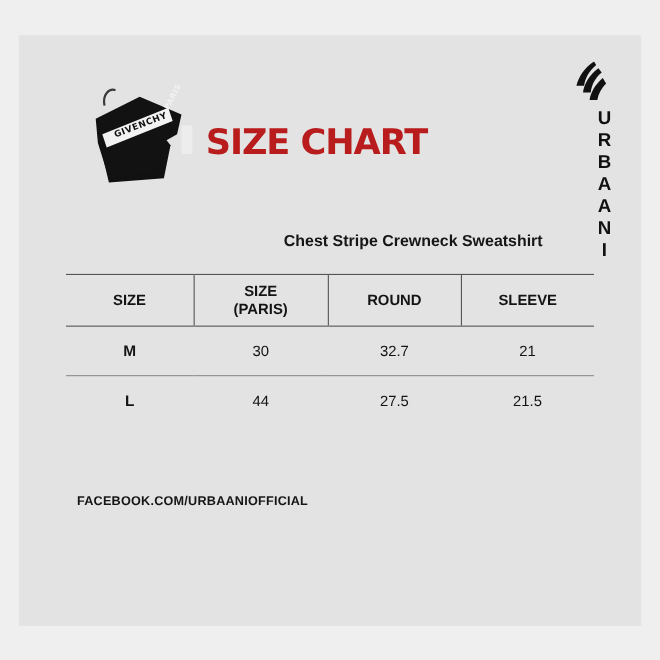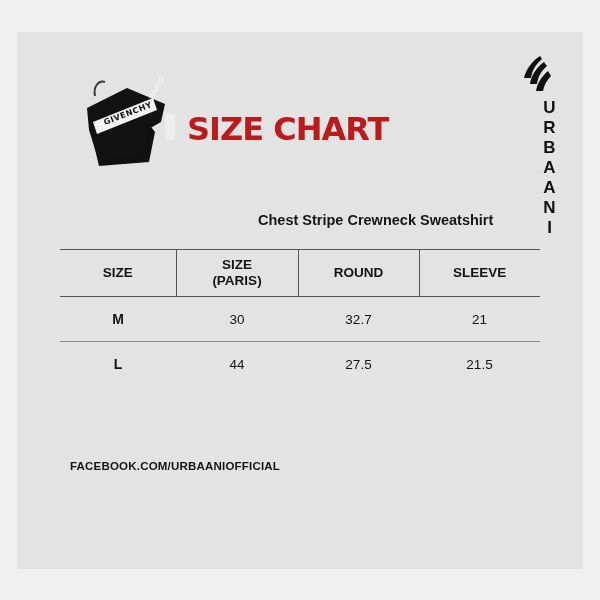--- a/index.html
+++ b/index.html
@@ -138,21 +138,21 @@
   }
   .col-size { width: 116px; }
   .col-chest { width: 122px; }
   .col-length { width: 121px; }
   .col-sleeve { width: 121px; }
 
   
   .footer {
     position: absolute;
     left: 53px;
-    top: 428px;
+    top: 418px;
     font-size: 11.5px;
     font-weight: bold;
     letter-spacing: 0.2px;
     color: #151515;
   }
 </style>
 </head>
 <body>
 
 <div class="page">

